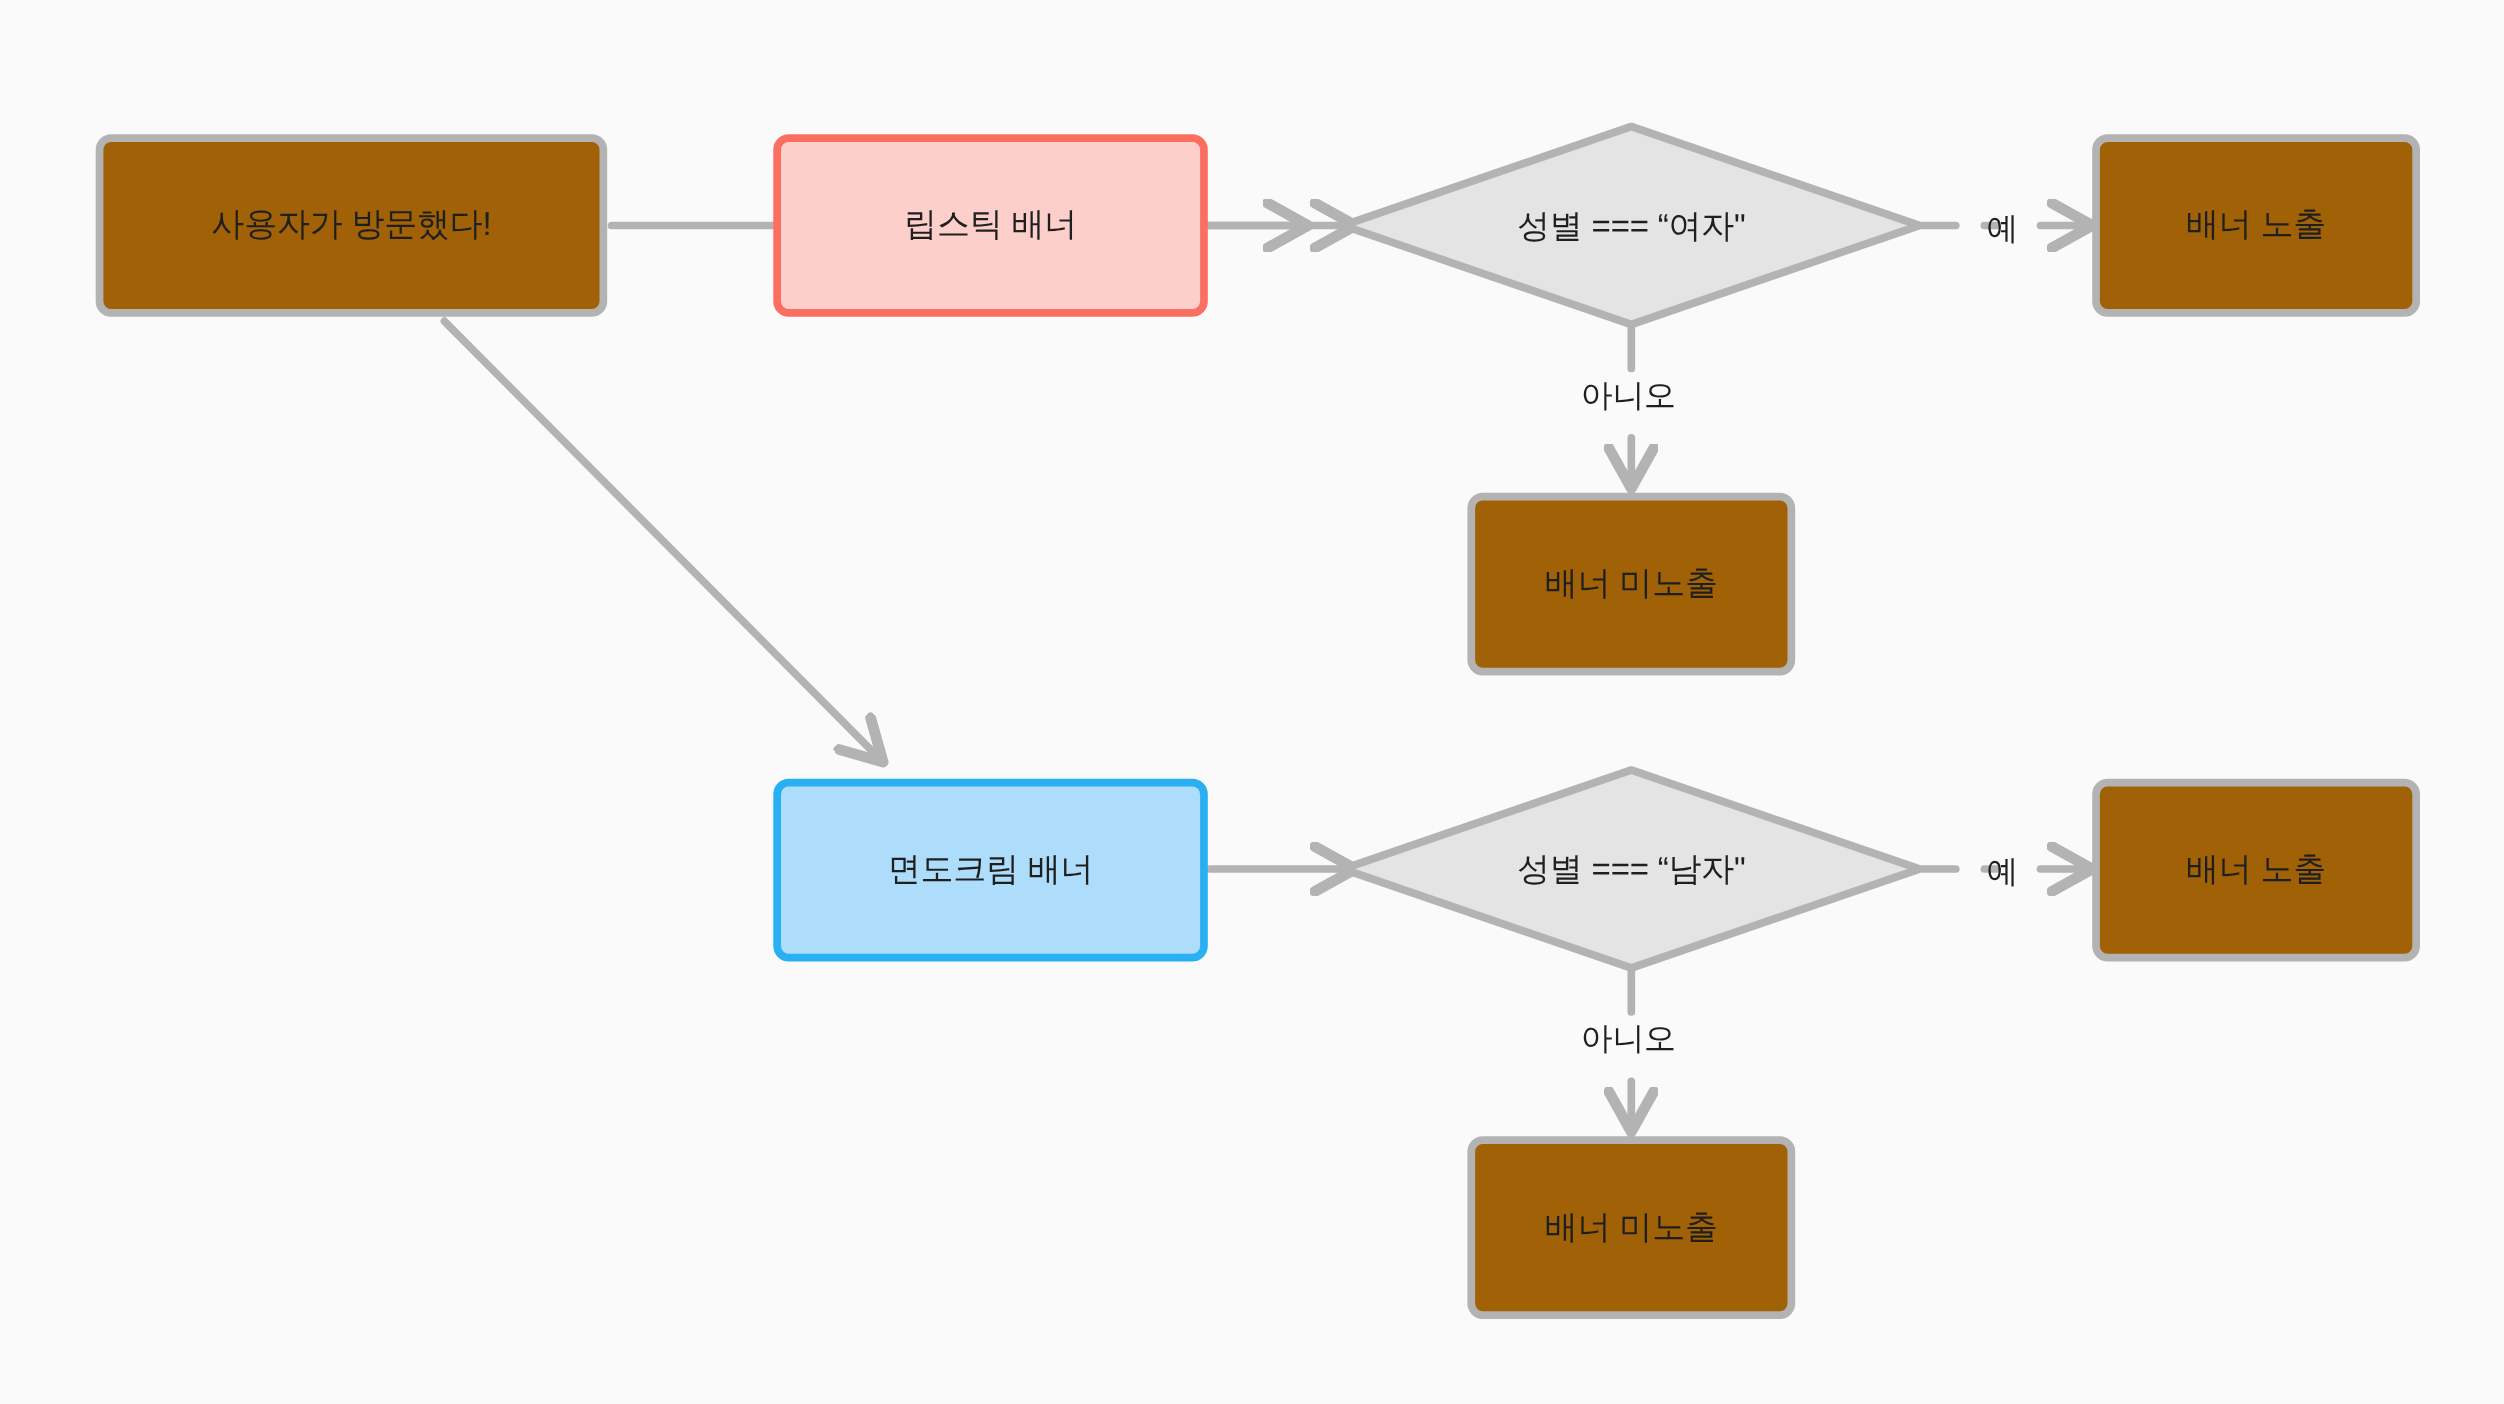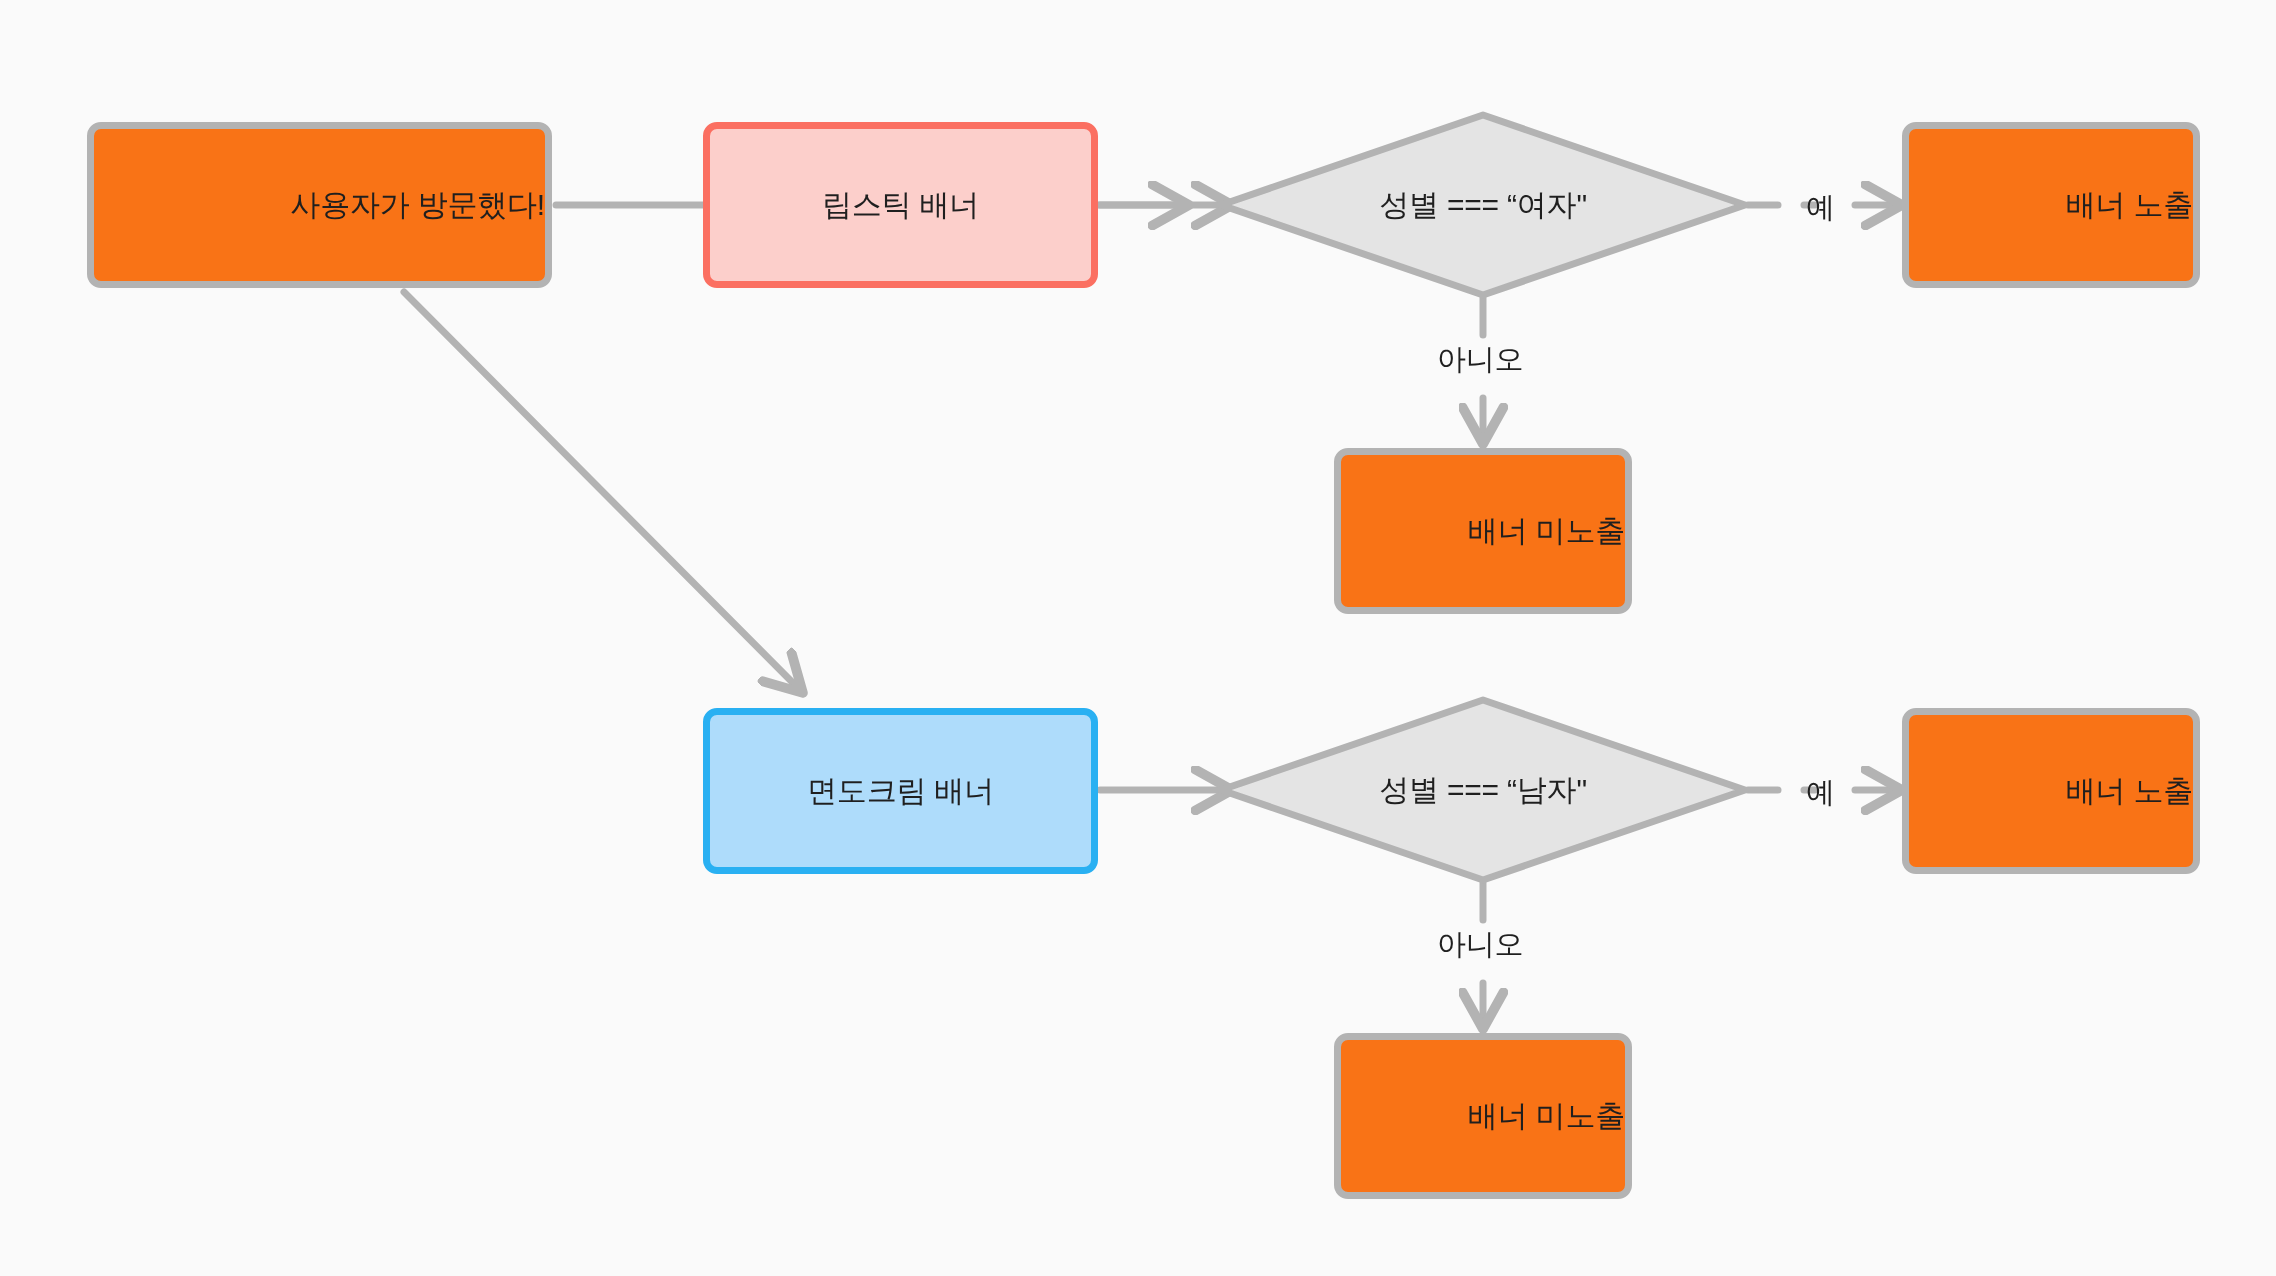--- a/index.html
+++ b/index.html
@@ -21,21 +21,21 @@
     color:#1f1f1f;
     font-size:30px;
     letter-spacing:-0.2px;
     line-height:1.2;
   }
   .box{
     border-radius:14px;
     border-style:solid;
     border-width:7px;
   }
-  .box.gray{ background:#f97316; border-color:#b3b3b3;justify-content:flex-end; }
+  .box.gray{ background:#a16207; border-color:#b3b3b3; }
   .box.red { background:#fccfcb; border-color:#fb6f61; }
   .box.blue{ background:#aedcfb; border-color:#29b0f2; }
   .diamond-label{
     position:absolute;left:0;top:0;width:100%;height:100%;
     display:flex;align-items:center;justify-content:center;
     font-size:30px;color:#1f1f1f;
     pointer-events:none;
     letter-spacing:-0.2px;
   }
   .edge-label{

